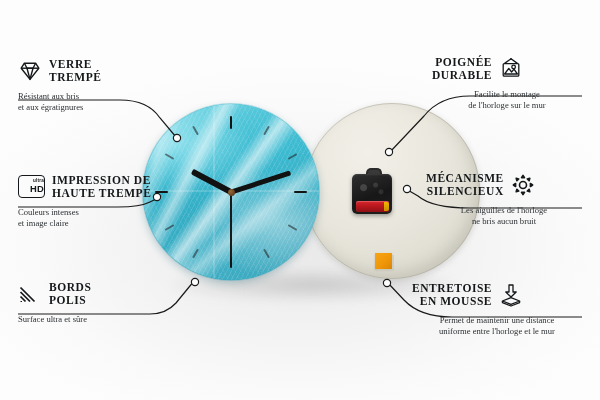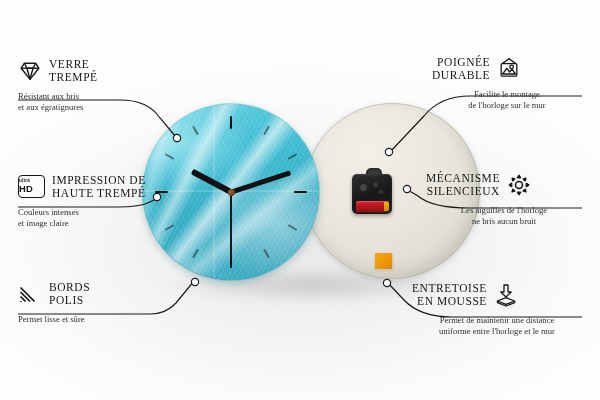--- a/index.html
+++ b/index.html
@@ -177,21 +177,21 @@
   .connectors { position: absolute; left: 0; top: 0; width: 600px; height: 400px; pointer-events: none; }
 
   .callout { position: absolute; }
   .callout .head {
     display: flex;
     align-items: center;
     gap: 7px;
   }
   .callout .title {
     font-family: "Liberation Serif", serif;
-    font-weight: normal;
+    font-weight: bold;
     font-size: 11.5px;
     line-height: 12.6px;
     letter-spacing: .55px;
     color: #15181a;
     white-space: pre-line;
   }
   .callout .desc {
     font-family: "Liberation Serif", serif;
     font-size: 8.6px;
     line-height: 10.4px;
@@ -205,21 +205,21 @@
   .callout.right .head { }
   .callout.right .title { text-align: right; }
   .callout.right .desc { text-align: center; }
   .ico { width: 24px; height: 24px; flex: 0 0 24px; color: #15181a; }
   .ico svg { display: block; width: 100%; height: 100%; }
   .ico-hd {
     width: 25px; height: 21px; flex: 0 0 25px;
     border: 1.6px solid #15181a;
     border-radius: 4px;
     display: flex; flex-direction: column;
-    align-items: flex-start; justify-content: center;
+    align-items: flex-end; justify-content: center;
     line-height: 1;
   }
   .ico-hd .u {
     font-family: "Liberation Sans", sans-serif;
     font-size: 4.6px; font-weight: bold; letter-spacing: .2px; color: #15181a;
   }
   .ico-hd .hd {
     font-family: "Liberation Sans", sans-serif;
     font-size: 9.4px; font-weight: bold; letter-spacing: .2px; color: #15181a;
     margin-top: .5px;
@@ -341,21 +341,21 @@
           <path d="M2.5 5.5 L16.5 19.5"></path>
               <path d="M2.5 10 L12 19.5"></path>
               <path d="M2.5 14.5 L7.5 19.5"></path>
           <path d="M2.5 19.5 L4 19.5" stroke-width="1.2"></path>
         </g>
           </svg>
       </span>
       <span class="title">BORDS
 POLIS</span>
     </div>
-    <div class="desc">Permet lisse et sûre</div>
+    <div class="desc">Surface ultra et sûre</div>
   </div>
 
   <div class="callout right" style="left:432px; top:56px; width:150px;">
     <div class="head">
       <span class="title">POIGNÉE
 DURABLE</span>
       <span class="ico">
         <svg viewBox="0 0 24 24">
             <g fill="none" stroke="currentColor" stroke-width="1.3" stroke-linejoin="round">
           <path d="M12 1.8 L5.6 6.4 M12 1.8 L18.4 6.4"></path>

